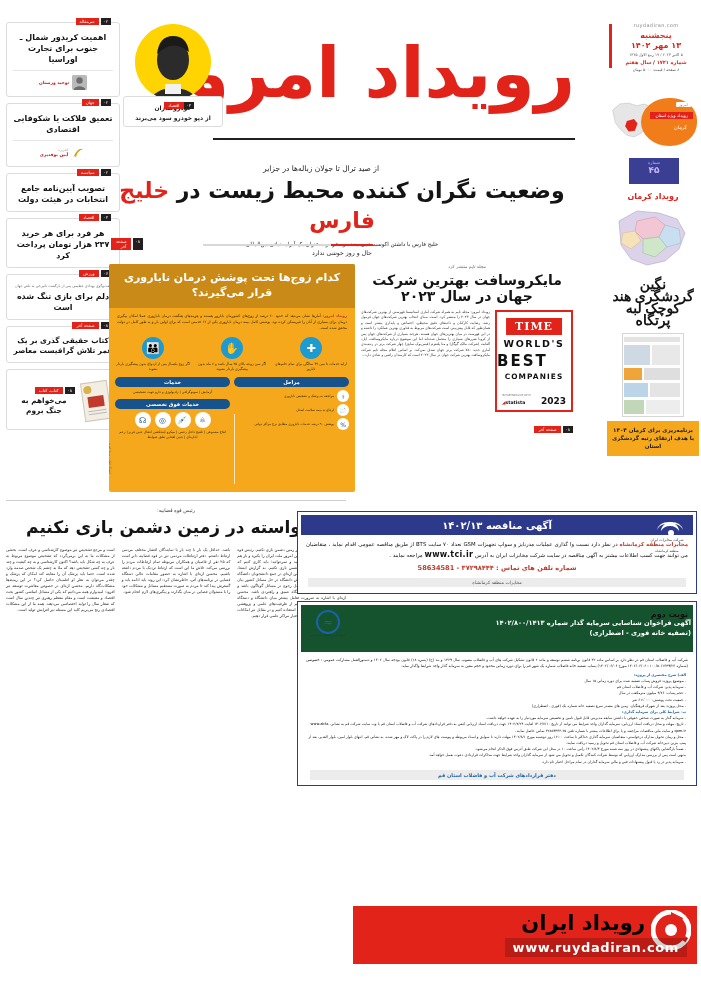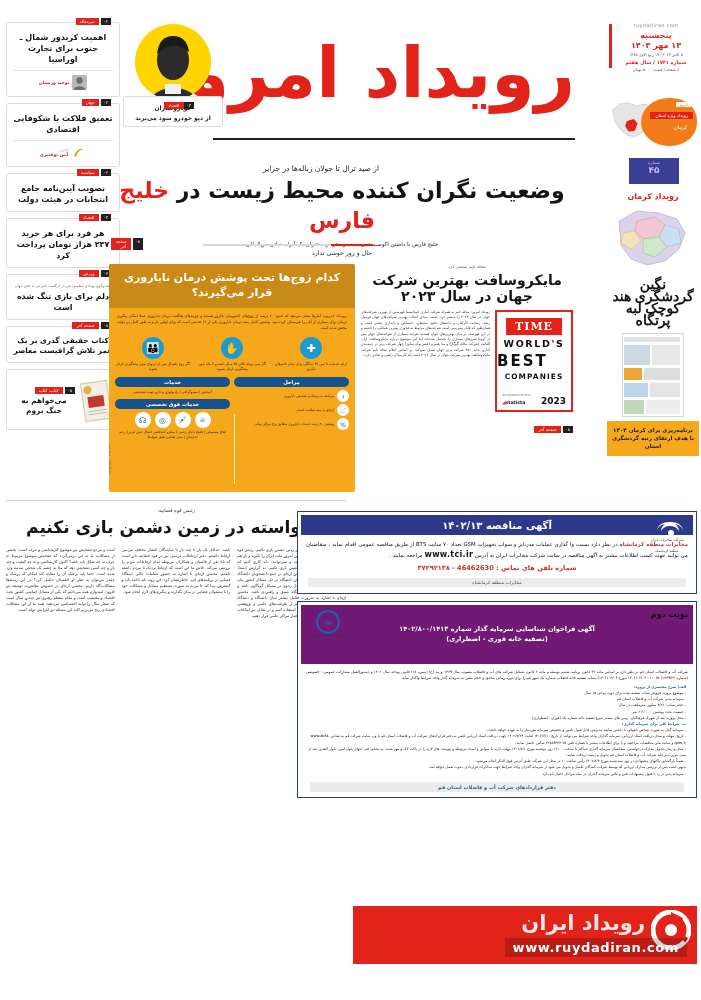--- a/index.html
+++ b/index.html
@@ -170,35 +170,35 @@
   .ad1-body { padding:5px 8px 0; font-size:5.4px; line-height:9.5px; color:#111; text-align:justify; }
   .ad1-body b.red { color:#c0392b; }
   .ad1-body .site { font-weight:bold; font-size:8px; letter-spacing:.3px; }
   .ad1-phone { text-align:center; font-size:6.6px; font-weight:bold; color:#c0392b; margin-top:4px; }
   .ad1-foot { text-align:center; font-size:4.6px; color:#555; background:#ececec; margin:6px 10px 0; padding:2px 0; }
   .ad1-emblem { position:absolute; right:8px; top:26px; text-align:center; width:42px; }
   .ad1-emblem .e1 { font-size:3.6px; color:#333; }
   .ad1-emblem .e2 { font-size:3.4px; color:#333; margin-top:7px; }
 
   .ad2 { border:1.5px solid #2d3a8c; background:#fff; position:relative; margin-top:7px; padding:0 0 5px; }
-  .ad2-bar { background:#701a75; margin:3px 3px 0; padding:20px 2px; text-align:center; }
+  .ad2-bar { background:#14532d; margin:3px 3px 0; padding:14px 2px; }
   .ad2-bar .l { color:#fff; font-size:6.6px; font-weight:bold; line-height:9.5px; }
   .ad2-nobat { position:absolute; right:8px; top:8px; font-size:8px; font-weight:bold; color:#111; }
   .ad2-logo { position:absolute; left:10px; top:6px; width:40px; text-align:center; }
   .ad2-logo .ring { width:24px; height:24px; border-radius:50%; border:2px solid #1a63a8; margin:2px auto 0;
                     display:flex; align-items:center; justify-content:center; color:#1a63a8; font-size:11px;}
   .ad2-logo .cap { font-size:2.8px; color:#333; line-height:3.4px; }
   .ad2-body { padding:5px 8px 0; font-size:3.7px; line-height:6.4px; color:#111; text-align:justify; }
   .ad2-list { padding:2px 10px 0; }
   .ad2-list div { font-size:3.6px; line-height:6.2px; color:#111; }
   .ad2-foot { text-align:center; font-size:5px; color:#1a63a8; background:#ececec; margin:5px 12px 0; padding:2px 0; font-weight:bold;}
 
   
   .banner { position:absolute; right:4px; bottom:36px; width:344px; height:58px; background:#e2231a; }
-  .banner .bn-title { position:absolute; right:52px; top:5px; color:#e5e5e5; font-size:21px; font-weight:bold; }
+  .banner .bn-title { position:absolute; right:52px; top:5px; color:#000000; font-size:21px; font-weight:bold; }
   .banner .bn-url { position:absolute; right:10px; bottom:7px; background:rgba(0,0,0,.18); color:#fff;
                     font-size:13px; font-weight:bold; letter-spacing:.6px; padding:2px 8px; direction:ltr; }
   .banner .bn-logo { position:absolute; right:6px; top:4px; width:40px; height:40px; }
 
   svg { display:block; }
 </style>
 </head>
 <body>
 
 <div class="page">
@@ -511,21 +511,21 @@
         <div class="e2">منطقه کرمانشاه</div>
       </div>
       <div class="ad1-body">
         <b class="red">مخابرات منطقه کرمانشاه</b>
         <span>در نظر دارد نسبت وا گذاری عملیات مدرنایز و سواپ تجهیزات GSM تعداد ۷۰ سایت BTS از طریق مناقصه عمومی اقدام نماید ، متقاضیان می توانند جهت کسب اطلاعات بیشتر به آگهی مناقصه در سایت شرکت مخابرات ایران به آدرس</span>
         <span class="site">www.tci.ir</span>
         <span>مراجعه نمایند .</span>
       </div>
       <div class="ad1-phone">
         <span>شماره تلفن های تماس :</span>
-        <span>46462630 - ۳۷۲۹۲۱۳۸</span>
+        <span>۳۷۲۹۸۴۴۴ - 58634581</span>
       </div>
       <div class="ad1-foot">مخابرات منطقه کرمانشاه</div>
     </div>
 
     <div class="ad2">
       <div class="ad2-bar">
         <div class="l">آگهی فراخوان شناسایی سرمایه گذار شماره ۱۴۰۲/۸۰۰/۱۴۱۳</div>
         <div class="l">(تصفیه خانه فوری - اضطراری)</div>
       </div>
       <div class="ad2-nobat">نوبت دوم</div>

